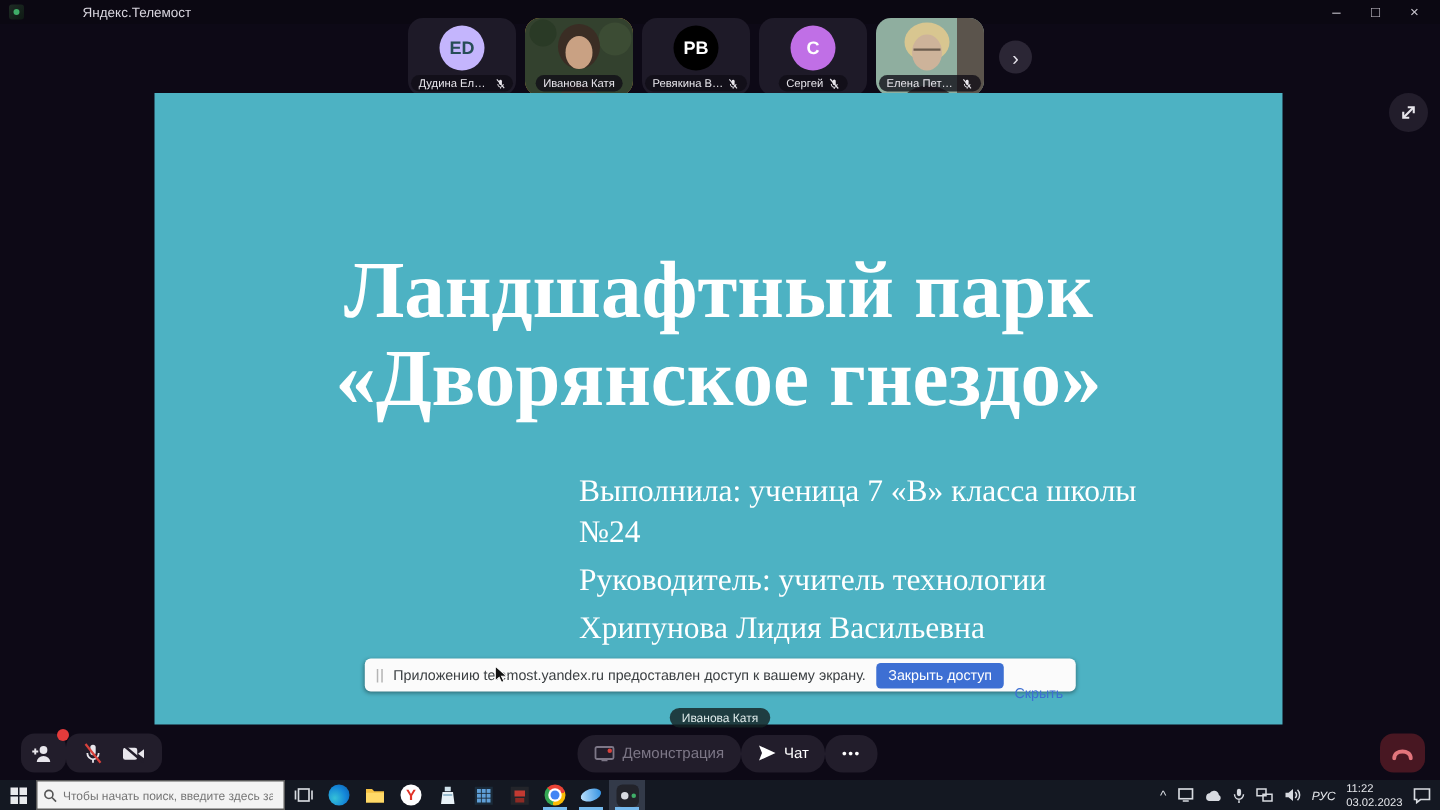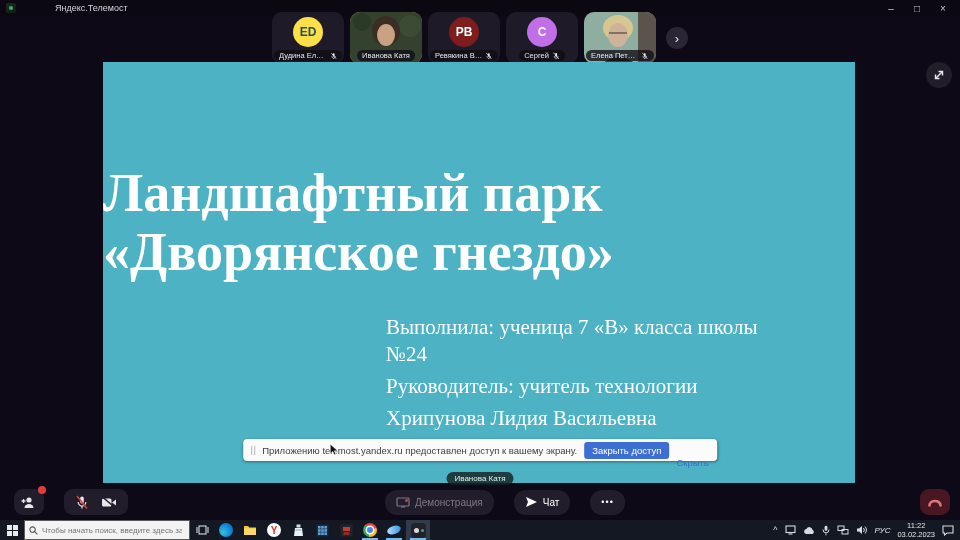--- a/index.html
+++ b/index.html
@@ -34,21 +34,21 @@
             display:flex; align-items:center; gap:3px; white-space:nowrap; max-width:68px; }
   .plabel span { color:#e8e6ec; font-size:7.5px; overflow:hidden; text-overflow:ellipsis; }
   .thumb svg.scene { position:absolute; inset:0; }
   .next-btn { width:22px; height:22px; border-radius:50%; background:#2b2635; color:#e5e2ea;
               display:flex; align-items:center; justify-content:center; font-size:13px;
               margin-left:4px; flex:0 0 auto; }
 
   
   .slide { position:absolute; left:103px; top:62px; width:752px; height:421px; background:#4db2c3;
            overflow:hidden; }
-  .slide-title { margin-top:102px; text-align:left; color:#fff;
+  .slide-title { margin-top:102px; text-align:center; color:#fff;
                  font-family:"Liberation Serif", serif; font-weight:bold;
                  font-size:54px; line-height:1.1; }
   .slide-body { position:absolute; left:283px; top:252px; width:462px; color:#fff;
                 font-family:"Liberation Serif", serif; font-size:21px; line-height:1.28; }
   .slide-body p { margin-bottom:5px; white-space:pre-line; }
 
   .expand-btn { position:absolute; left:926px; top:62px; width:26px; height:26px; border-radius:50%;
                 background:#221d2b; display:flex; align-items:center; justify-content:center; }
 
   
@@ -62,21 +62,21 @@
               padding:3px 8px; white-space:nowrap; }
   .hide-btn { color:#3d6fd3; font-size:9.5px; white-space:nowrap;margin-top:24px; }
   .cursor { position:absolute; left:86px; top:4px; z-index:6; }
 
   
   .ppill { position:absolute; left:50%; top:472px; transform:translateX(-50%);
            background:rgba(21,35,37,.82); color:#dfeaea; font-size:8px; border-radius:8px;
            padding:2px 8px; z-index:6; white-space:nowrap; }
 
   
-  .ctrl { position:absolute; top:489px; height:26px; display:flex; align-items:center; gap:20px; }
+  .ctrl { position:absolute; top:489px; height:26px; display:flex; align-items:center; gap:0; }
   .ctrl.left { left:14px; }
   .ctrl.center { left:385px; }
   .ctrl.right { right:10px; }
   .cbtn { height:26px; border-radius:9px; background:#221d2b; display:flex; align-items:center;
           justify-content:center; position:relative; }
   .cbtn.sq { width:30px; }
   .cbtn.group { width:64px; gap:12px; }
   .reddot { position:absolute; right:-2px; top:-3px; width:8px; height:8px; border-radius:50%;
             background:#e33b3b; }
   .pill-btn { height:25px; border-radius:12px; background:#221d2b; display:flex; align-items:center;
@@ -114,41 +114,41 @@
   .swoosh { width:14px; height:8px; border-radius:50%;
             background:linear-gradient(100deg,#bfe3ff,#2f8fe0); transform:rotate(-18deg); }
   .tele-ic { width:15px; height:15px; border-radius:4px; background:#22232a; position:relative; }
   .tele-ic::before { content:""; position:absolute; left:3px; top:5px; width:5px; height:5px;
                      border-radius:50%; background:#d7dae0; }
   .tele-ic::after { content:""; position:absolute; right:2px; top:6px; width:3px; height:3px;
                     border-radius:50%; background:#3fae68; }
   .tray { margin-left:auto; display:flex; align-items:center; gap:7px; padding-right:6px; }
   .tray .chev { color:#d7dae0; font-size:9px; }
   .lang { color:#e4e6ea; font-size:8px;font-style:italic; }
-  .clock { text-align:center; color:#e4e6ea; font-size:7.5px; line-height:1.25; }
+  .clock { text-align:left; color:#e4e6ea; font-size:7.5px; line-height:1.25; }
 </style>
 </head>
 <body>
 
 <div id="app">
 
   <div class="titlebar">
     <span class="app-ico"></span>
     <span class="t">Яндекс.Телемост</span>
     <div class="wincontrols">
       <span>–</span>
       <span>□</span>
       <span>×</span>
     </div>
   </div>
 
   <div class="prow">
 
     <div class="thumb">
-      <div class="avatar light" style="background:#fde047">
+      <div class="avatar light" style="background:#c4b5fd">
         <span>ED</span>
       </div>
       <div class="plabel">
         <span>Дудина Елен...</span>
         <svg width="8" height="8" viewBox="0 0 12 12">
           <rect x="4.5" y="1.5" width="3" height="5.5" rx="1.5" fill="#e8e6ec"></rect>
           <path d="M3 6 a3 3.4 0 0 0 6 0 M6 9.4 v1.6" stroke="#e8e6ec" stroke-width="1" fill="none"></path>
           <line x1="2" y1="1" x2="10" y2="10.5" stroke="#e8e6ec" stroke-width="1.2"></line>
         </svg>
       </div>
@@ -162,21 +162,21 @@
         <ellipse cx="36" cy="19" rx="14" ry="15" fill="#3a2d24"></ellipse>
         <ellipse cx="36" cy="23" rx="9" ry="11" fill="#c9a183"></ellipse>
         <path d="M22 52 Q36 34 50 52 Z" fill="#46372c"></path>
       </svg>
       <div class="plabel">
         <span>Иванова Катя</span>
       </div>
     </div>
 
     <div class="thumb">
-      <div class="avatar" style="background:#7f1d1d">
+      <div class="avatar" style="background:#000000">
         <span>РВ</span>
       </div>
       <div class="plabel">
         <span>Ревякина Ва...</span>
         <svg width="8" height="8" viewBox="0 0 12 12">
           <rect x="4.5" y="1.5" width="3" height="5.5" rx="1.5" fill="#e8e6ec"></rect>
           <path d="M3 6 a3 3.4 0 0 0 6 0 M6 9.4 v1.6" stroke="#e8e6ec" stroke-width="1" fill="none"></path>
           <line x1="2" y1="1" x2="10" y2="10.5" stroke="#e8e6ec" stroke-width="1.2"></line>
         </svg>
       </div>

